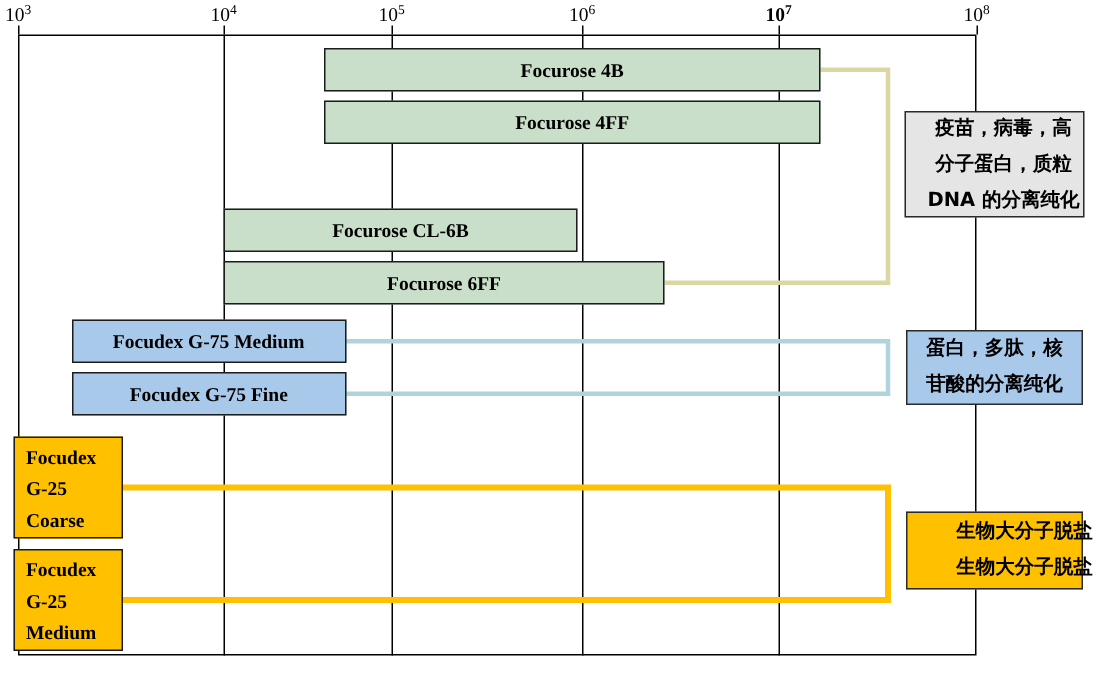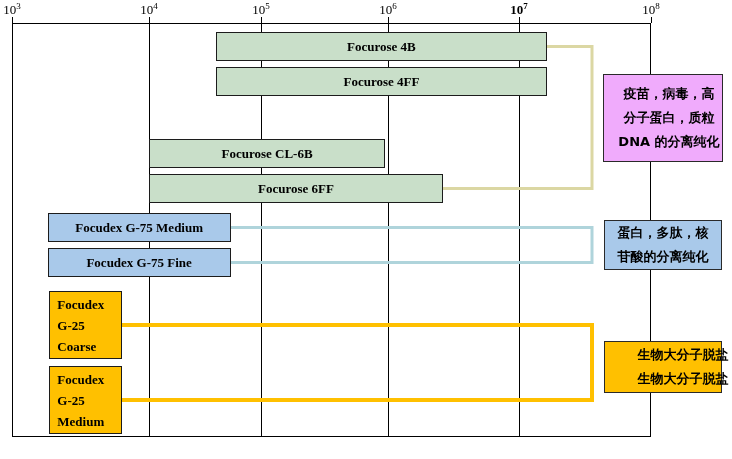--- a/index.html
+++ b/index.html
@@ -15,21 +15,21 @@
     font-size:13px;line-height:14px;white-space:nowrap;
   }
   .tick-label sup{font-size:9px;line-height:9px;}
   .bar{
     position:absolute;box-sizing:border-box;border:1px solid #1c1c1c;
     display:flex;align-items:center;justify-content:center;
     font-weight:bold;font-size:13px;white-space:nowrap;z-index:3;
   }
   .bar.bar-lines{
     flex-direction:column;align-items:flex-start;justify-content:center;
-    padding-left:7px;line-height:21px;margin-left:40px;
+    padding-left:7px;line-height:21px;
   }
   .overlay{position:absolute;left:0;top:0;z-index:2;pointer-events:none;}
   .note{
     position:absolute;box-sizing:border-box;border:1px solid #2a2a2a;z-index:4;
     display:flex;flex-direction:column;justify-content:center;align-items:center;
     font-weight:bold;font-size:13px;line-height:24px;text-align:center;
     font-family:"DejaVu Sans","Liberation Sans",sans-serif;white-space:nowrap;
   }
   .axis-layer,.bars-layer,.notes-layer{position:absolute;left:0;top:0;width:100%;height:100%;}
   .axis-layer{z-index:1;}
@@ -86,21 +86,21 @@
         <div>G-25</div>
         <div>Coarse</div>
       </div>
       <div class="bar bar-lines" style="left: 9.3px; top: 366px; width: 72.6px; height: 68px; background: rgb(255, 192, 0);">
         <div>Focudex</div>
         <div>G-25</div>
         <div>Medium</div>
       </div>
     </div>
   <div class="notes-layer" id="notes-layer">
-      <div class="note" style="left: 603px; top: 74px; width: 120px; height: 88px; background: #f0abfc; padding-left: 12px;">
+      <div class="note" style="left: 603px; top: 74px; width: 120px; height: 71px; background: #e5e5e5; padding-left: 12px;">
         <div>疫苗，病毒，高</div>
         <div>分子蛋白，质粒</div>
         <div>DNA 的分离纯化</div>
       </div>
       <div class="note" style="left: 604px; top: 220px; width: 118px; height: 50px; background: rgb(169, 201, 234);">
         <div>蛋白，多肽，核</div>
         <div>苷酸的分离纯化</div>
       </div>
       <div class="note" style="left: 604px; top: 341px; width: 118px; height: 52px; background: rgb(255, 192, 0); padding-left: 40px;">
         <div>生物大分子脱盐</div>

